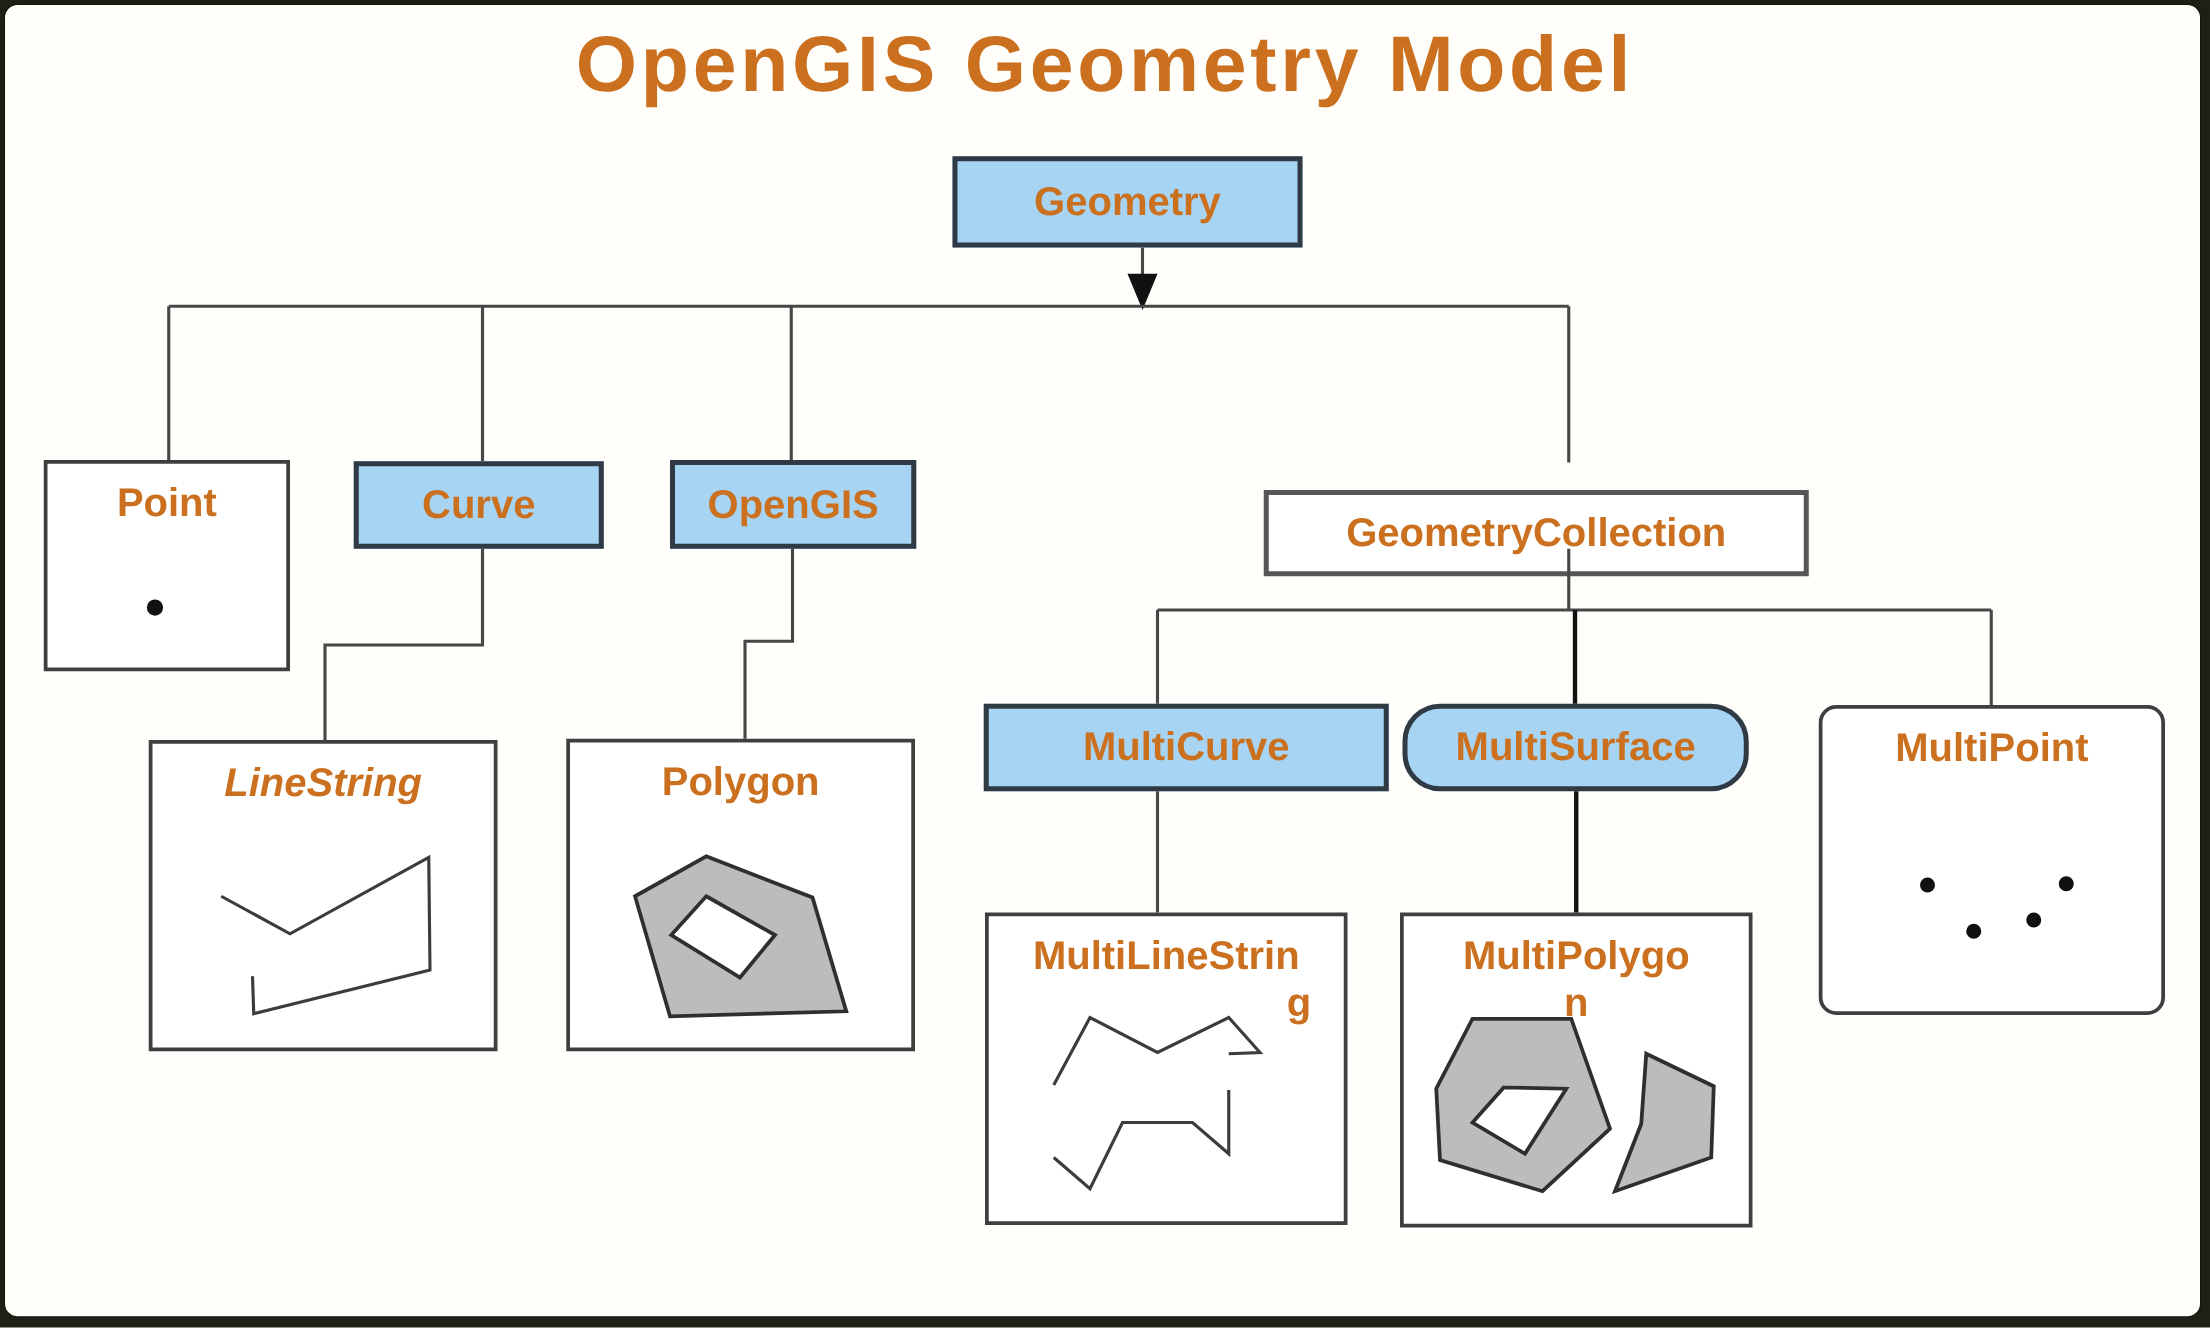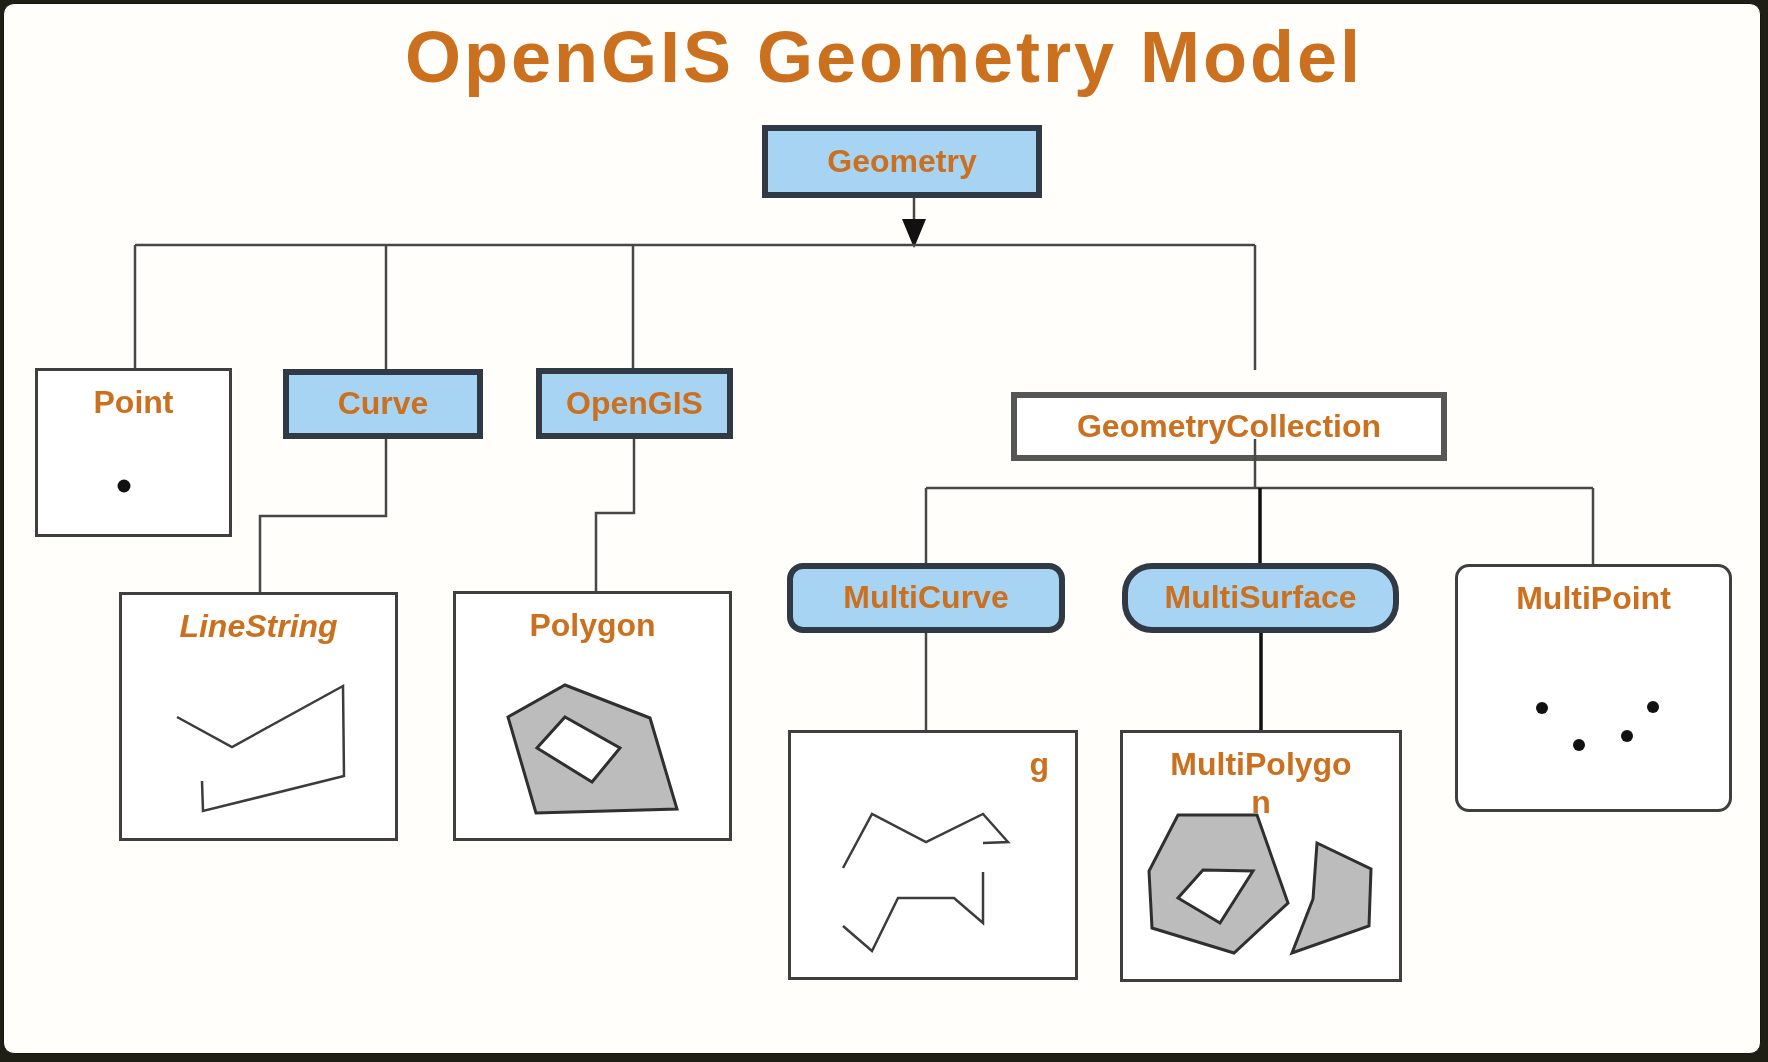--- a/index.html
+++ b/index.html
@@ -9,26 +9,26 @@
     font-family:"Liberation Sans",sans-serif;
   }
   .canvas{
     position:absolute;left:3px;top:3px;right:7px;bottom:8px;
     background:var(--canvas-bg,#fffefa);
     border:1px solid #15150e;border-radius:11px;
   }
   .layer{position:absolute;left:0;top:0;width:1768px;height:1062px;}
   .diagram-title{
     position:absolute;left:0;top:16px;width:1768px;text-align:center;
-    font-size:72px;font-weight:bold;letter-spacing:3px;
+    font-size:63px;font-weight:bold;letter-spacing:3px;
     color:var(--accent-text,#cb701f);
   }
   .node{
     position:absolute;box-sizing:border-box;
-    border:6px solid #8b5cf6;background:#fff;
+    border:4px solid #8b5cf6;background:#fff;
     display:flex;align-items:center;justify-content:center;
   }
   .node.blue{background:var(--class-fill-blue,#a8d4f4);border-color:#2f3a44;}
   .node.tall{align-items:flex-start;border-width:3px;border-color:#3f3f3f;}
   .node.thin{border-color:#565656;}
   .label{
     color:var(--accent-text,#cb701f);
     font-size:32px;font-weight:bold;text-align:center;width:100%;
     line-height:1.18;
   }
@@ -73,34 +73,35 @@
   </div>
 
   <div class="node tall" style="left:119px;top:592px;width:279px;height:249px;font-style:italic;">
     <div class="label">LineString</div>
   </div>
 
   <div class="node tall" style="left:453px;top:591px;width:279px;height:250px;">
     <div class="label">Polygon</div>
   </div>
 
-  <div class="node blue" style="left:787px;top:563px;width:278px;height:70px;border-radius:16px;">
+  <div class="node blue" style="left:787px;top:563px;width:324px;height:70px;">
     <div class="label">MultiCurve</div>
   </div>
 
   <div class="node blue" style="left:1122px;top:563px;width:277px;height:70px;border-radius:30px;">
     <div class="label">MultiSurface</div>
   </div>
 
   <div class="node tall" style="left:1455px;top:564px;width:277px;height:248px;border-radius:14px;">
     <div class="label">MultiPoint</div>
   </div>
 
   <div class="node tall" style="left:788px;top:730px;width:290px;height:250px;">
     <div class="label">
+      <span>MultiLineStrin</span>
       <span class="line2-right">g</span>
     </div>
   </div>
 
   <div class="node tall" style="left:1120px;top:730px;width:282px;height:252px;">
     <div class="label">
       <span>MultiPolygo</span>
       <span class="line2-center">n</span>
     </div>
   </div>

